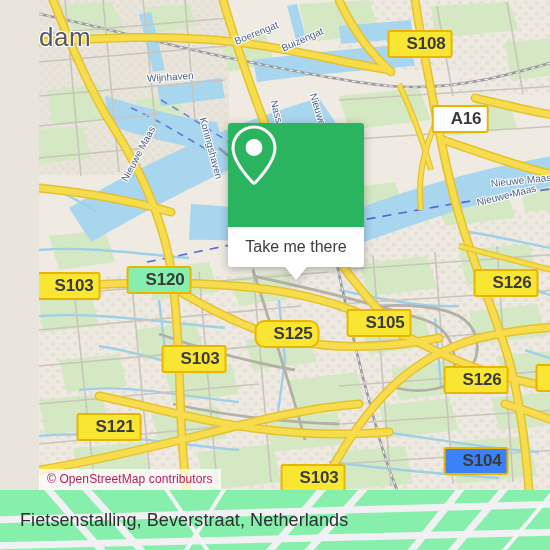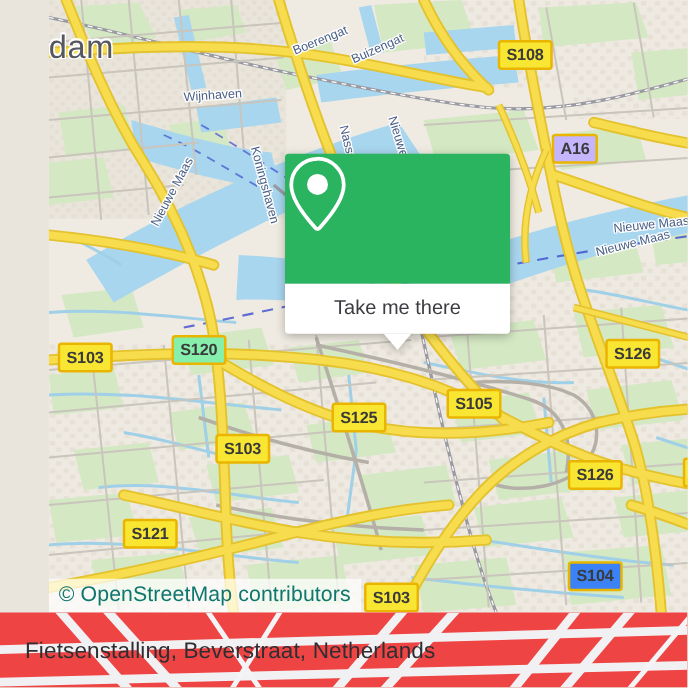--- a/index.html
+++ b/index.html
@@ -45,34 +45,34 @@
     font-size: 26px; color:#57575f; letter-spacing: .5px;
   }
 
   
   .shield {
     position: absolute;
     background: #f8e633;
     border: 2px solid #e9b500;
     border-radius: 3px;
     color: #3a3a3a;
-    font-size: 13px;
+    font-size: 17px;
     font-weight: bold;
     line-height: 1;
-    padding: 3px 5px 4px 5px;
+    padding: 3px 5px 4px 17px;
     letter-spacing: -0.2px;
     white-space: nowrap;
     transform: translate(-50%,-50%);
   }
 
   
   #popup {
     position: absolute;
     left: 189px; top: 123px;
-    width: 180px;
+    width: 136px;
     filter: drop-shadow(0 2px 4px rgba(0,0,0,.28));
   }
   #popup-image {
     height: 104px;
     background: #2bb45f;
     border-radius: 3px 3px 0 0;
     display: flex; align-items: center; justify-content: center;
   }
   #popup-label {
     height: 40px;
@@ -90,32 +90,32 @@
     border-left: 11px solid transparent;
     border-right: 11px solid transparent;
     border-top: 13px solid #ffffff;
   }
 
   
   #attribution {
     position: absolute;
     left: 0; bottom: 0;
     background: rgba(255,255,255,.72);
-    font-size: 17px;
-    color: #0f766e;
+    font-size: 12px;
+    color: #be185d;
     padding: 3px 8px 4px 8px;
     letter-spacing: .1px;
   }
 
   
   #footer {
     position: absolute;
     left: 0; top: 490px;
     width: 550px; height: 60px;
-    background: #ef4444;
+    background: #86efac;
     overflow: hidden;
   }
   #footer-watermark { position:absolute; left:0; top:0; }
   #footer-inner {
     position: relative;
     width:100%; height:100%;
     display:flex; align-items:center; justify-content: space-between;
     padding: 0 20px 0 20px;
   }
   #place-name {
@@ -363,30 +363,30 @@
         <div class="maplabel waterlabel" style="left: 108px; top: 73px; transform: rotate(-4deg); transform-origin: left center;">Wijnhaven</div>
         <div class="maplabel waterlabel" style="left: 196px; top: 36px; transform: rotate(-22deg); transform-origin: left center;">Boerengat</div>
         <div class="maplabel waterlabel" style="left: 243px; top: 43px; transform: rotate(-24deg); transform-origin: left center;">Buizengat</div>
         <div class="maplabel waterlabel" style="left: 164px; top: 112px; transform: rotate(75deg); transform-origin: left center;">Koningshaven</div>
         <div class="maplabel waterlabel" style="left: 235px; top: 95px; transform: rotate(76deg); transform-origin: left center;">Nassauhaven</div>
         <div class="maplabel waterlabel" style="left: 274px; top: 88px; transform: rotate(73deg); transform-origin: left center;">Nieuwe Maas</div>
       </div>
 
     <div id="map-shields">
         <div class="shield" style="left: 381px; top: 44px; background: rgb(248, 230, 51); border-color: rgb(233, 181, 0);">S108</div>
-        <div class="shield" style="left: 421px; top: 119px; background: #c4b5fd; border-color: rgb(233, 181, 0);">A16</div>
+        <div class="shield" style="left: 421px; top: 119px; background: #ffffff; border-color: rgb(233, 181, 0);">A16</div>
         <div class="shield" style="left: 29px; top: 286px; background: rgb(248, 230, 51); border-color: rgb(233, 181, 0);">S103</div>
         <div class="shield" style="left: 120px; top: 280px; background: #86efac; border-color: rgb(233, 181, 0);">S120</div>
         <div class="shield" style="left: 467px; top: 283px; background: rgb(248, 230, 51); border-color: rgb(233, 181, 0);">S126</div>
-        <div class="shield" style="left: 248px; top: 334px; background: rgb(248, 230, 51); border-color: rgb(233, 181, 0);">S125</div>
+        <div class="shield" style="left: 248px; top: 334px; background: rgb(248, 230, 51); border-color: rgb(233, 181, 0); border-radius: 10px;">S125</div>
         <div class="shield" style="left: 340px; top: 323px; background: rgb(248, 230, 51); border-color: rgb(233, 181, 0);">S105</div>
         <div class="shield" style="left: 155px; top: 359px; background: rgb(248, 230, 51); border-color: rgb(233, 181, 0);">S103</div>
         <div class="shield" style="left: 437px; top: 380px; background: rgb(248, 230, 51); border-color: rgb(233, 181, 0);">S126</div>
         <div class="shield" style="left: 529px; top: 378px; background: rgb(248, 230, 51); border-color: rgb(233, 181, 0);">S105</div>
-        <div class="shield" style="left: 81px; top: 427px; background: rgb(248, 230, 51); border-color: rgb(233, 181, 0);">S121</div>
+        <div class="shield" style="left: 70px; top: 427px; background: rgb(248, 230, 51); border-color: rgb(233, 181, 0);">S121</div>
         <div class="shield" style="left: 437px; top: 461px; background: #3b82f6; border-color: rgb(233, 181, 0);">S104</div>
         <div class="shield" style="left: 274px; top: 478px; background: rgb(248, 230, 51); border-color: rgb(233, 181, 0);">S103</div>
       </div>
 
     <div id="popup">
       <div id="popup-image" style="background: rgb(43, 180, 95);">
         <span>
           <svg width="52" height="66" viewBox="0 0 52 66" fill="none">
             <path d="M26 4 C 14.4 4 5 13.4 5 25 c0 14 16 30.5 19.6 34.6 a1.9 1.9 0 0 0 2.8 0 C 31 55.5 47 39 47 25 47 13.4 37.6 4 26 4 z" stroke="#ffffff" stroke-width="3" fill="none"></path>
             <circle cx="26" cy="24.5" r="8.4" fill="#ffffff"></circle>

